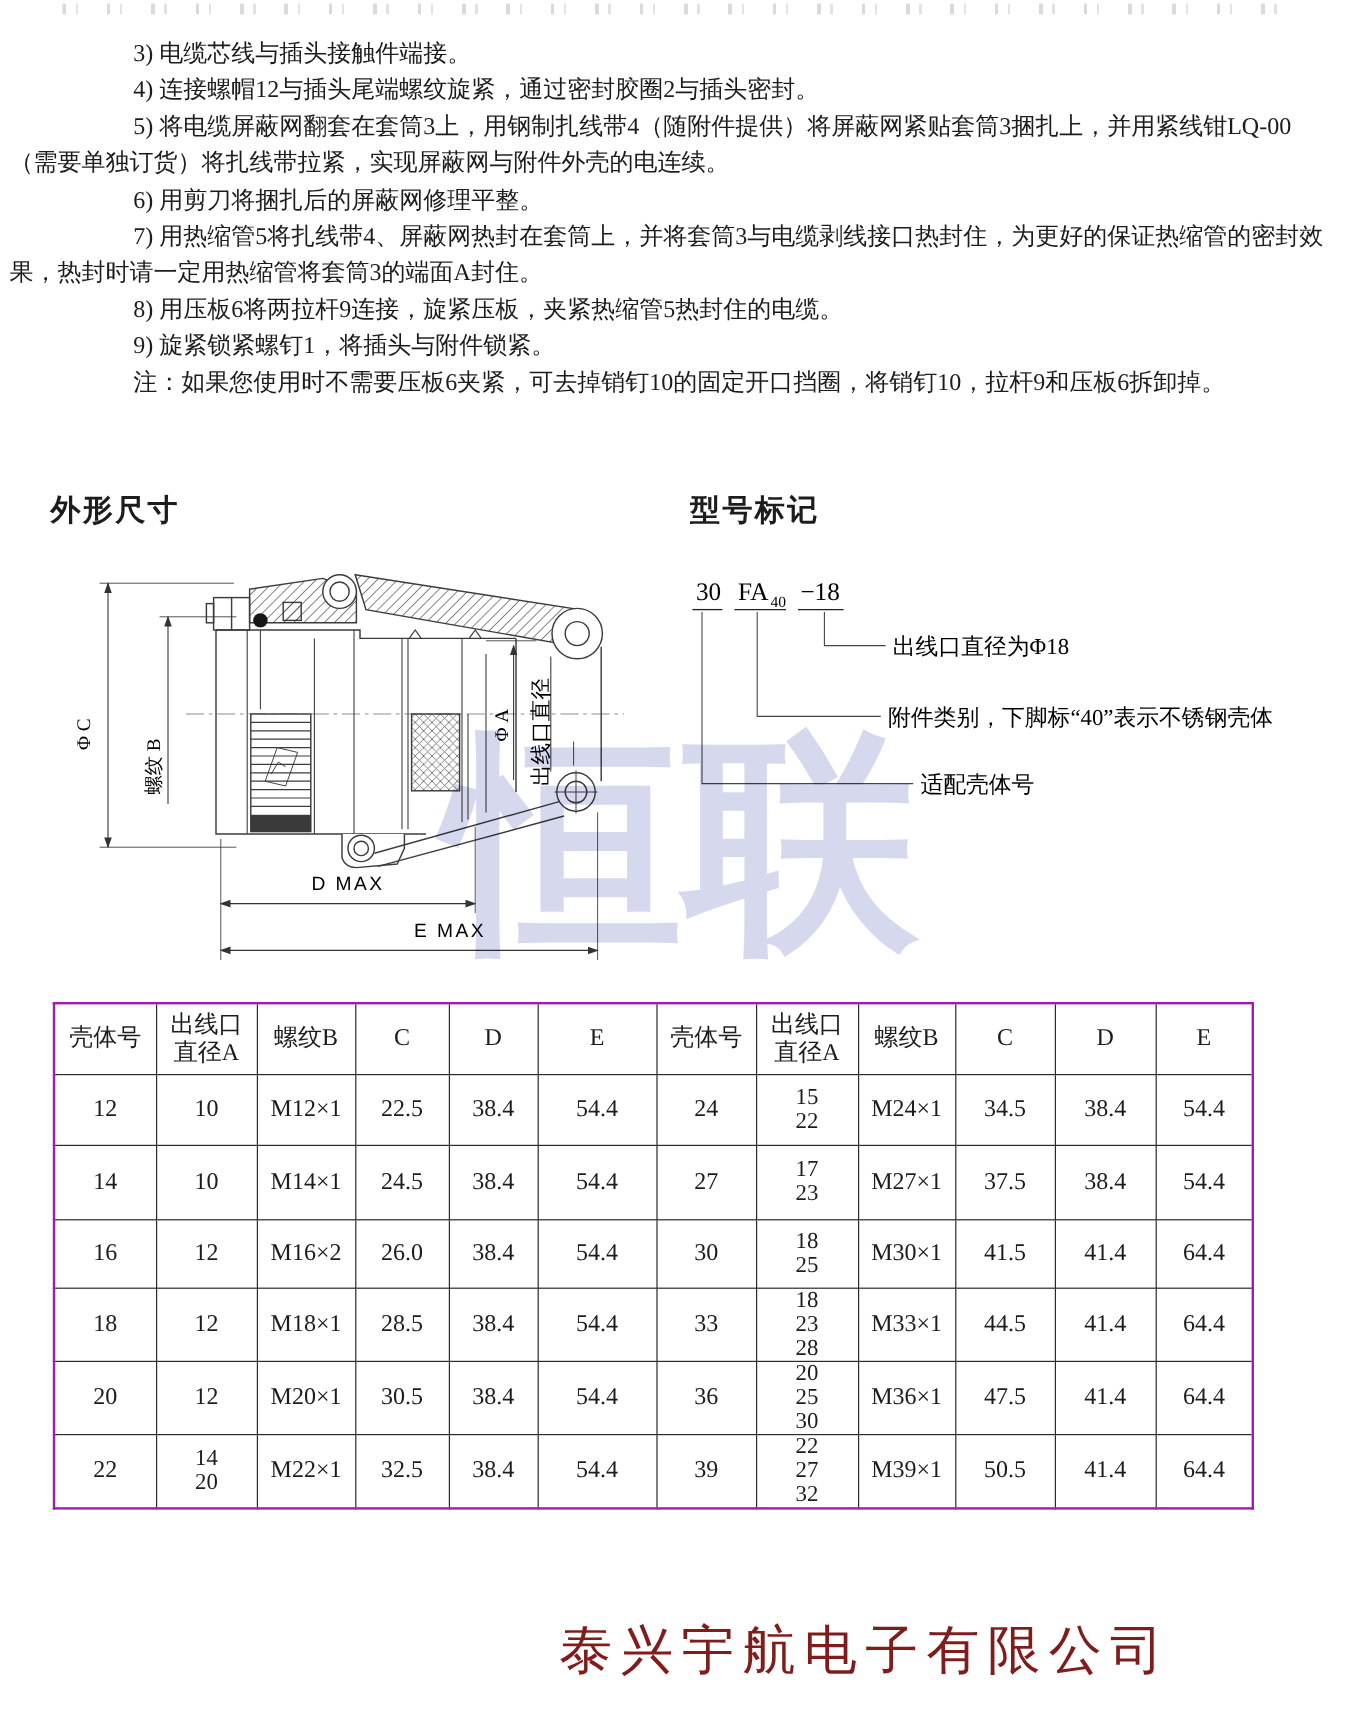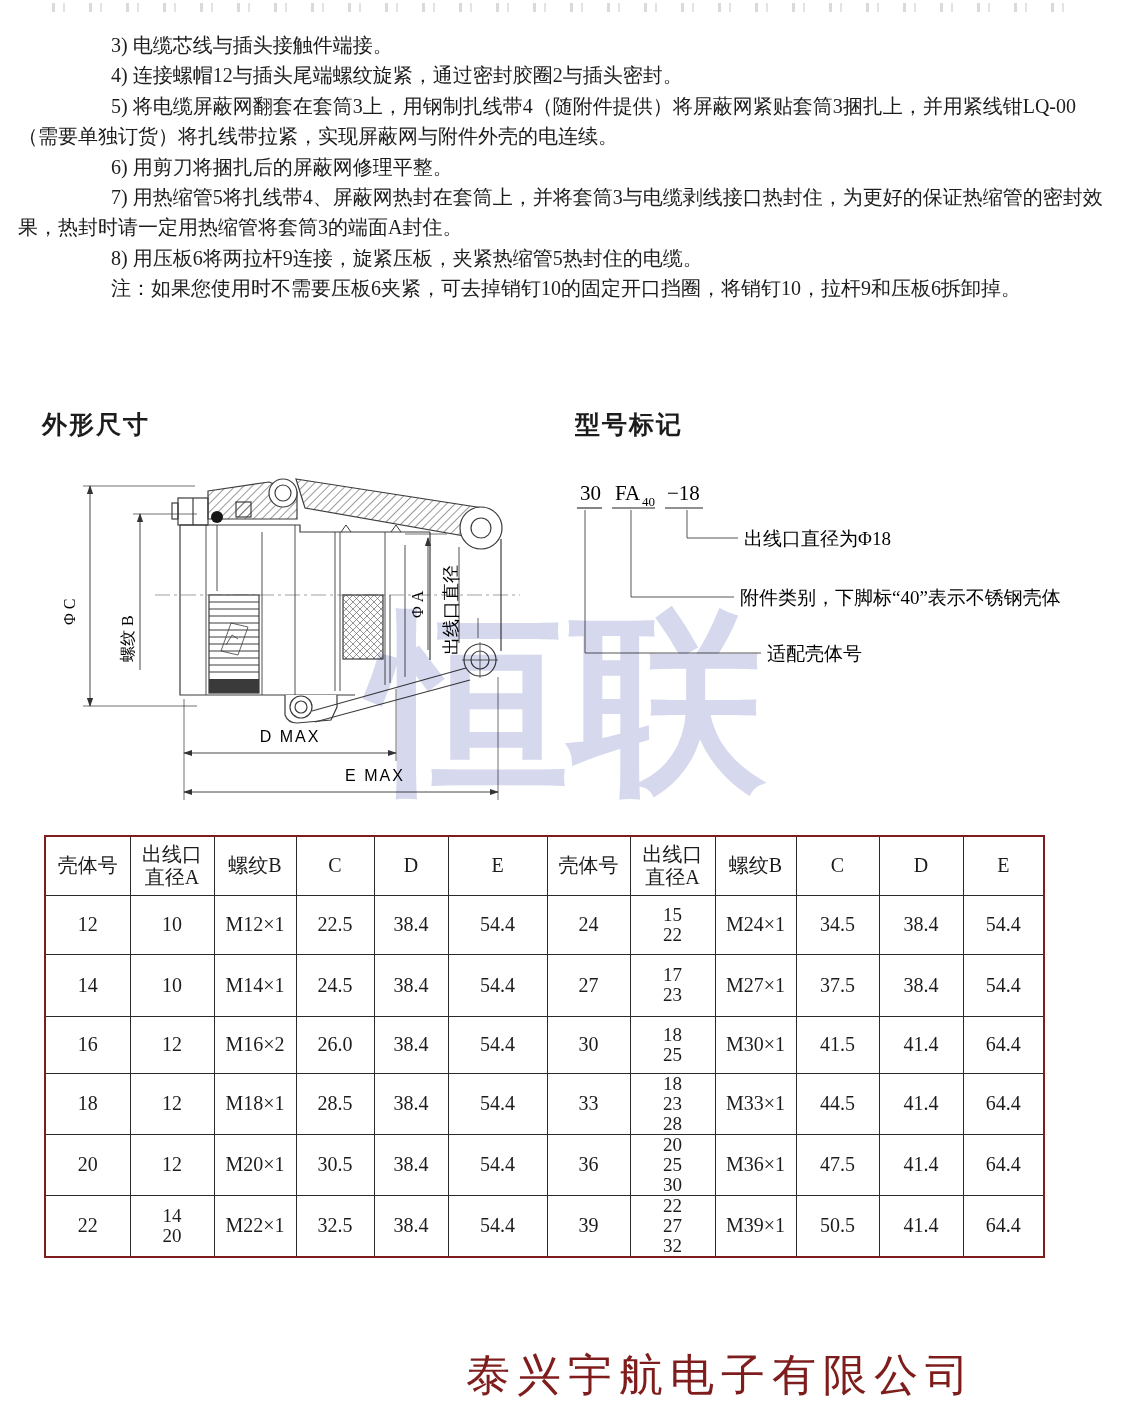--- a/index.html
+++ b/index.html
@@ -10,25 +10,25 @@
   .abs{position:absolute}
   
   .top-strip{
     left:52px;top:3px;width:1014px;height:9px;opacity:.45;filter:blur(.4px);
     background:repeating-linear-gradient(90deg,#aeaeae 0 3px,transparent 3px 11px,#c2c2c2 11px 13px,transparent 13px 37px);
   }
   
   .instr{left:0;top:30px;width:1106px;font-size:20px;line-height:30.4px}
   .instr .ln{white-space:nowrap}
   .instr .ind{padding-left:111px}
-  .instr .flush{padding-left:18px}
+  .instr .flush{padding-left:8px}
   
   .sec-title{font-size:25px;font-weight:700;letter-spacing:2px}
   
-  table.dims{border-collapse:collapse;table-layout:fixed;border:2px solid #7f1d1d}
+  table.dims{border-collapse:collapse;table-layout:fixed;border:2px solid #a21caf}
   .dims th,.dims td{
     border:1px solid #2a2a2a;text-align:center;vertical-align:middle;
     padding:0;font-size:20px;font-weight:400;white-space:pre-line;line-height:23px;
   }
   .dims td.multi{font-size:19px;line-height:20px}
   
   .wm{position:absolute;mix-blend-mode:multiply;pointer-events:none;white-space:nowrap}
   #wm-center{left:372px;top:572px;font-size:196px;font-weight:700;color:#d6d9ee;letter-spacing:2px}
   #wm-bottom{left:466px;top:1346px;font-size:44px;color:#7f1d1d;letter-spacing:7px}
   
@@ -42,20 +42,21 @@
 
 <div class="abs instr">
   <div class="ln ind">3) 电缆芯线与插头接触件端接。</div>
   <div class="ln ind">4) 连接螺帽12与插头尾端螺纹旋紧，通过密封胶圈2与插头密封。</div>
   <div class="ln ind">5) 将电缆屏蔽网翻套在套筒3上，用钢制扎线带4（随附件提供）将屏蔽网紧贴套筒3捆扎上，并用紧线钳LQ-00</div>
   <div class="ln flush">（需要单独订货）将扎线带拉紧，实现屏蔽网与附件外壳的电连续。</div>
   <div class="ln ind">6) 用剪刀将捆扎后的屏蔽网修理平整。</div>
   <div class="ln ind">7) 用热缩管5将扎线带4、屏蔽网热封在套筒上，并将套筒3与电缆剥线接口热封住，为更好的保证热缩管的密封效</div>
   <div class="ln flush">果，热封时请一定用热缩管将套筒3的端面A封住。</div>
   <div class="ln ind">8) 用压板6将两拉杆9连接，旋紧压板，夹紧热缩管5热封住的电缆。</div>
+  <div class="ln ind">9) 旋紧锁紧螺钉1，将插头与附件锁紧。</div>
   <div class="ln ind">注：如果您使用时不需要压板6夹紧，可去掉销钉10的固定开口挡圈，将销钉10，拉杆9和压板6拆卸掉。</div>
 </div>
 
 <div class="abs sec-title" style="left:42px;top:408px">外形尺寸</div>
 <div class="abs sec-title" style="left:575px;top:408px">型号标记</div>
 
 <svg class="abs" style="left:45px;top:455px" width="515" height="365" viewBox="0 0 515 365">
   <defs>
     <pattern id="hatch" width="6" height="6" patternUnits="userSpaceOnUse" patternTransform="rotate(45)">
       <line x1="0" y1="0" x2="0" y2="6" stroke="#555" stroke-width="1.2"></line>

